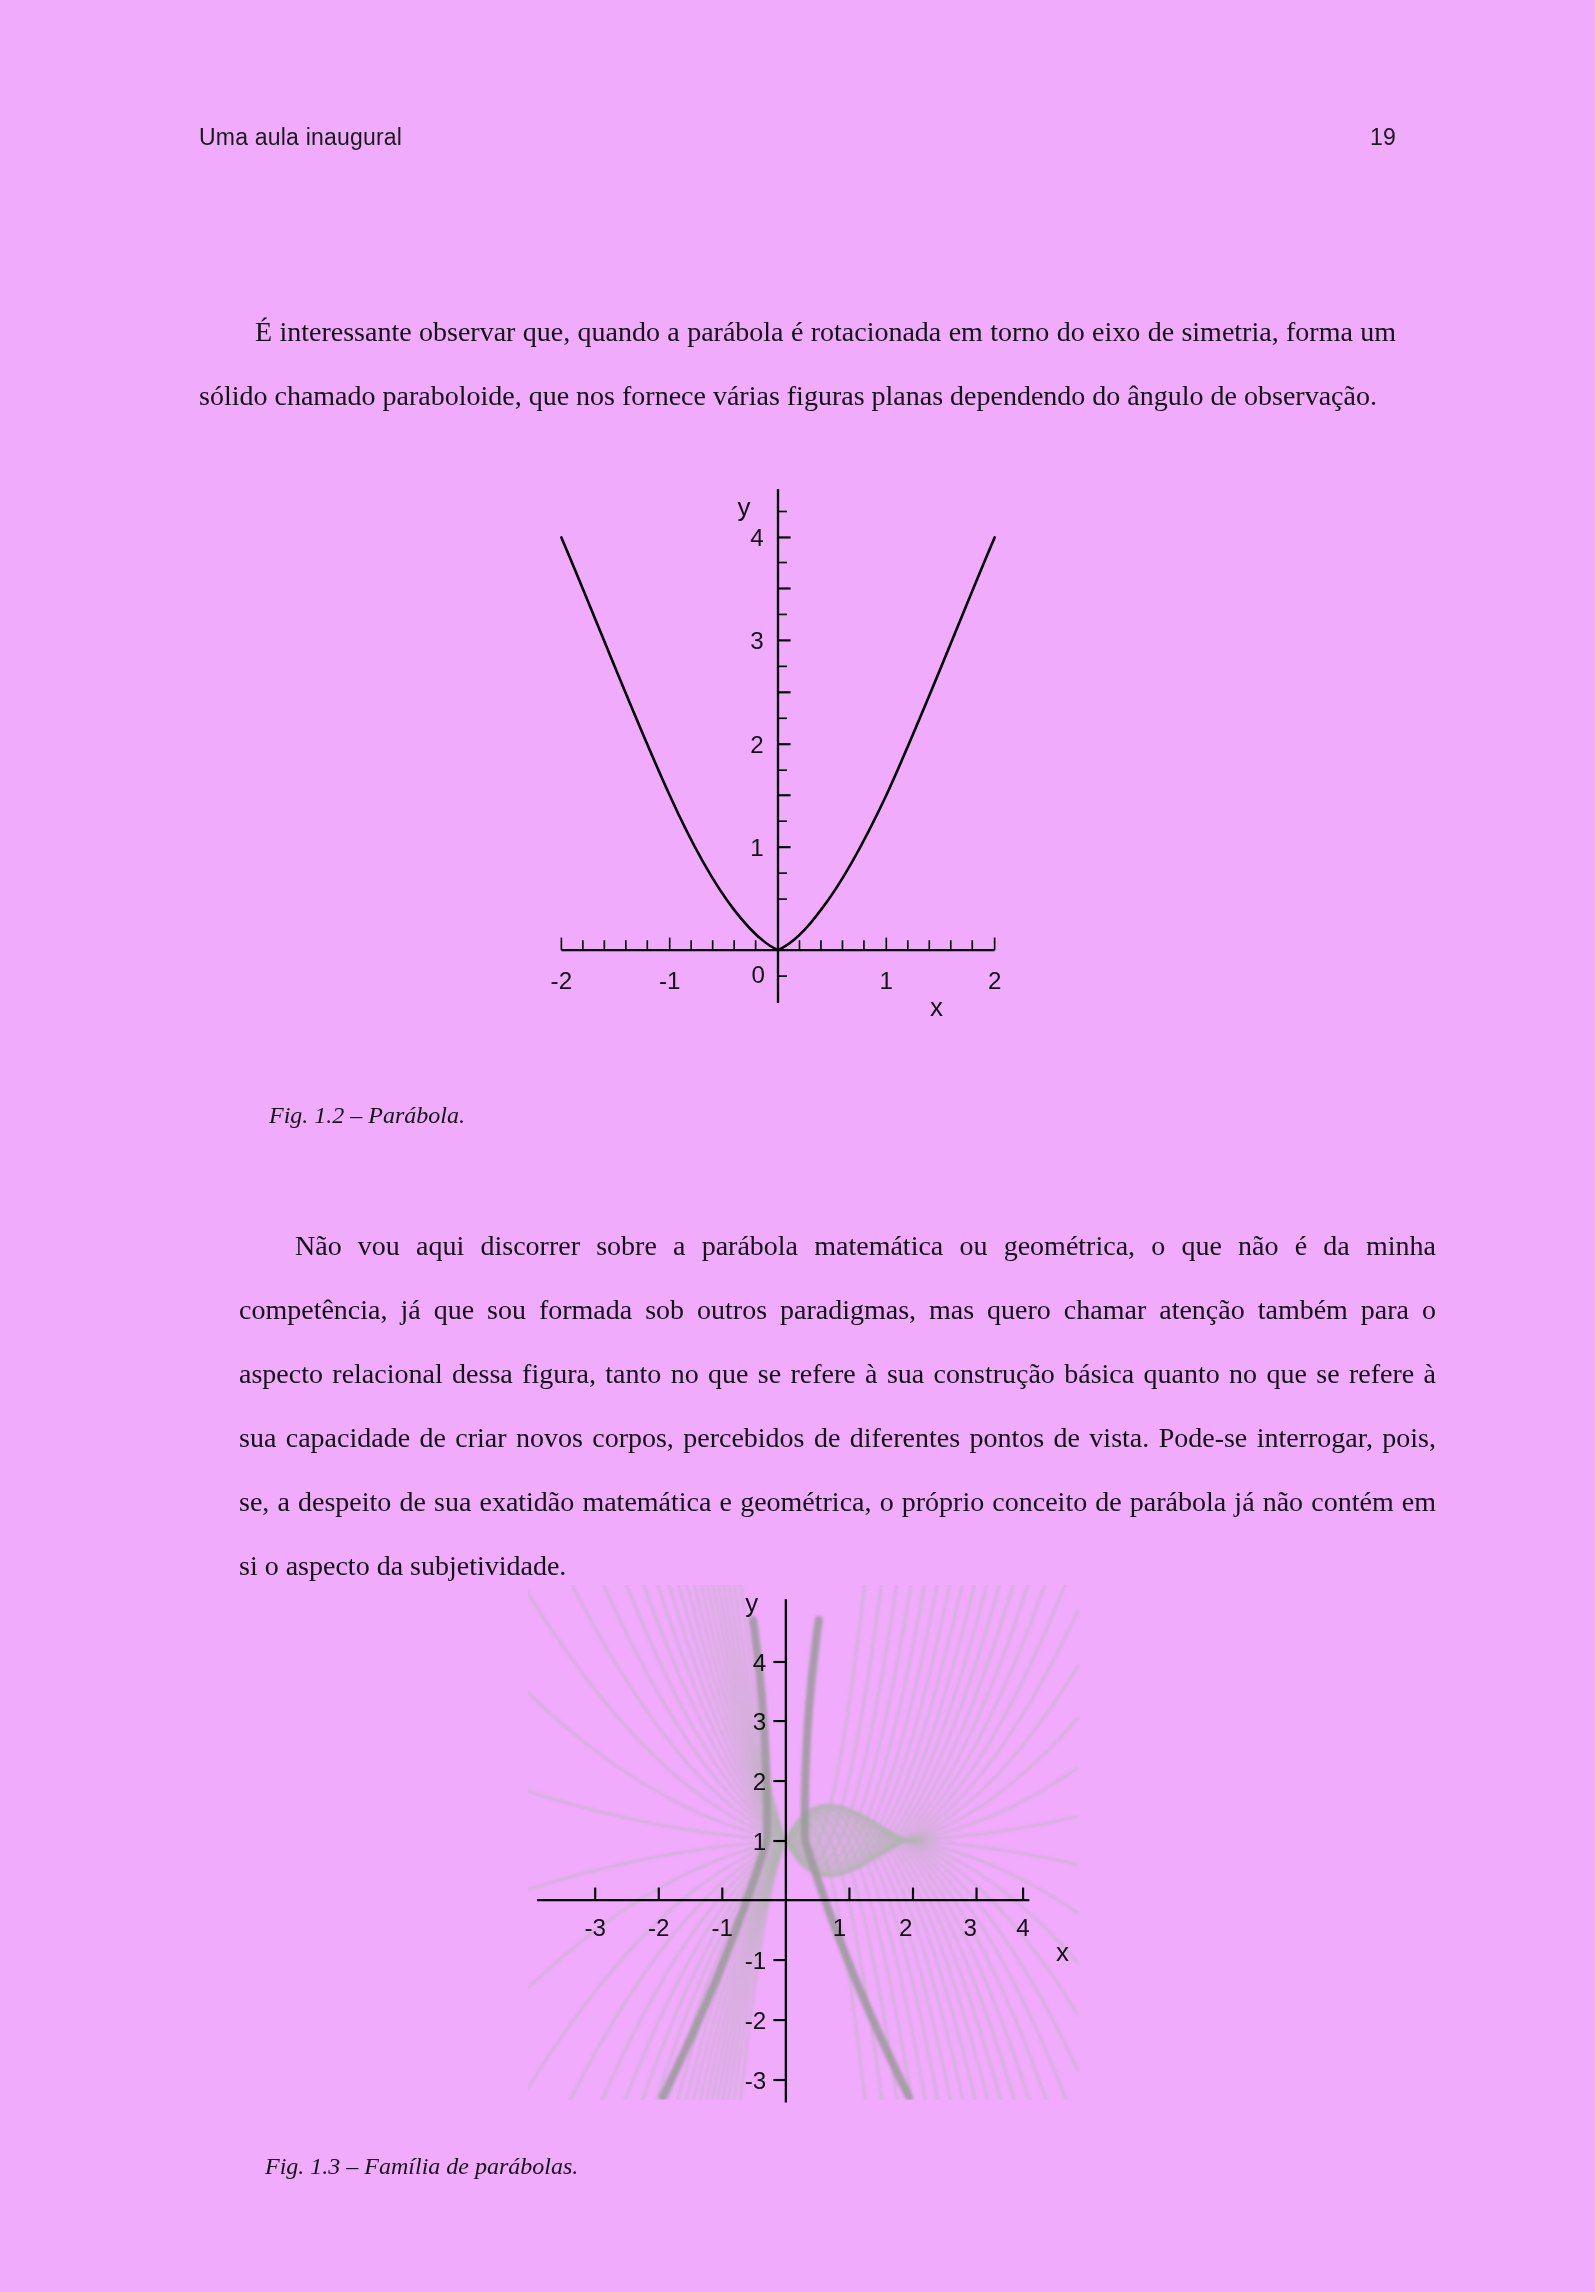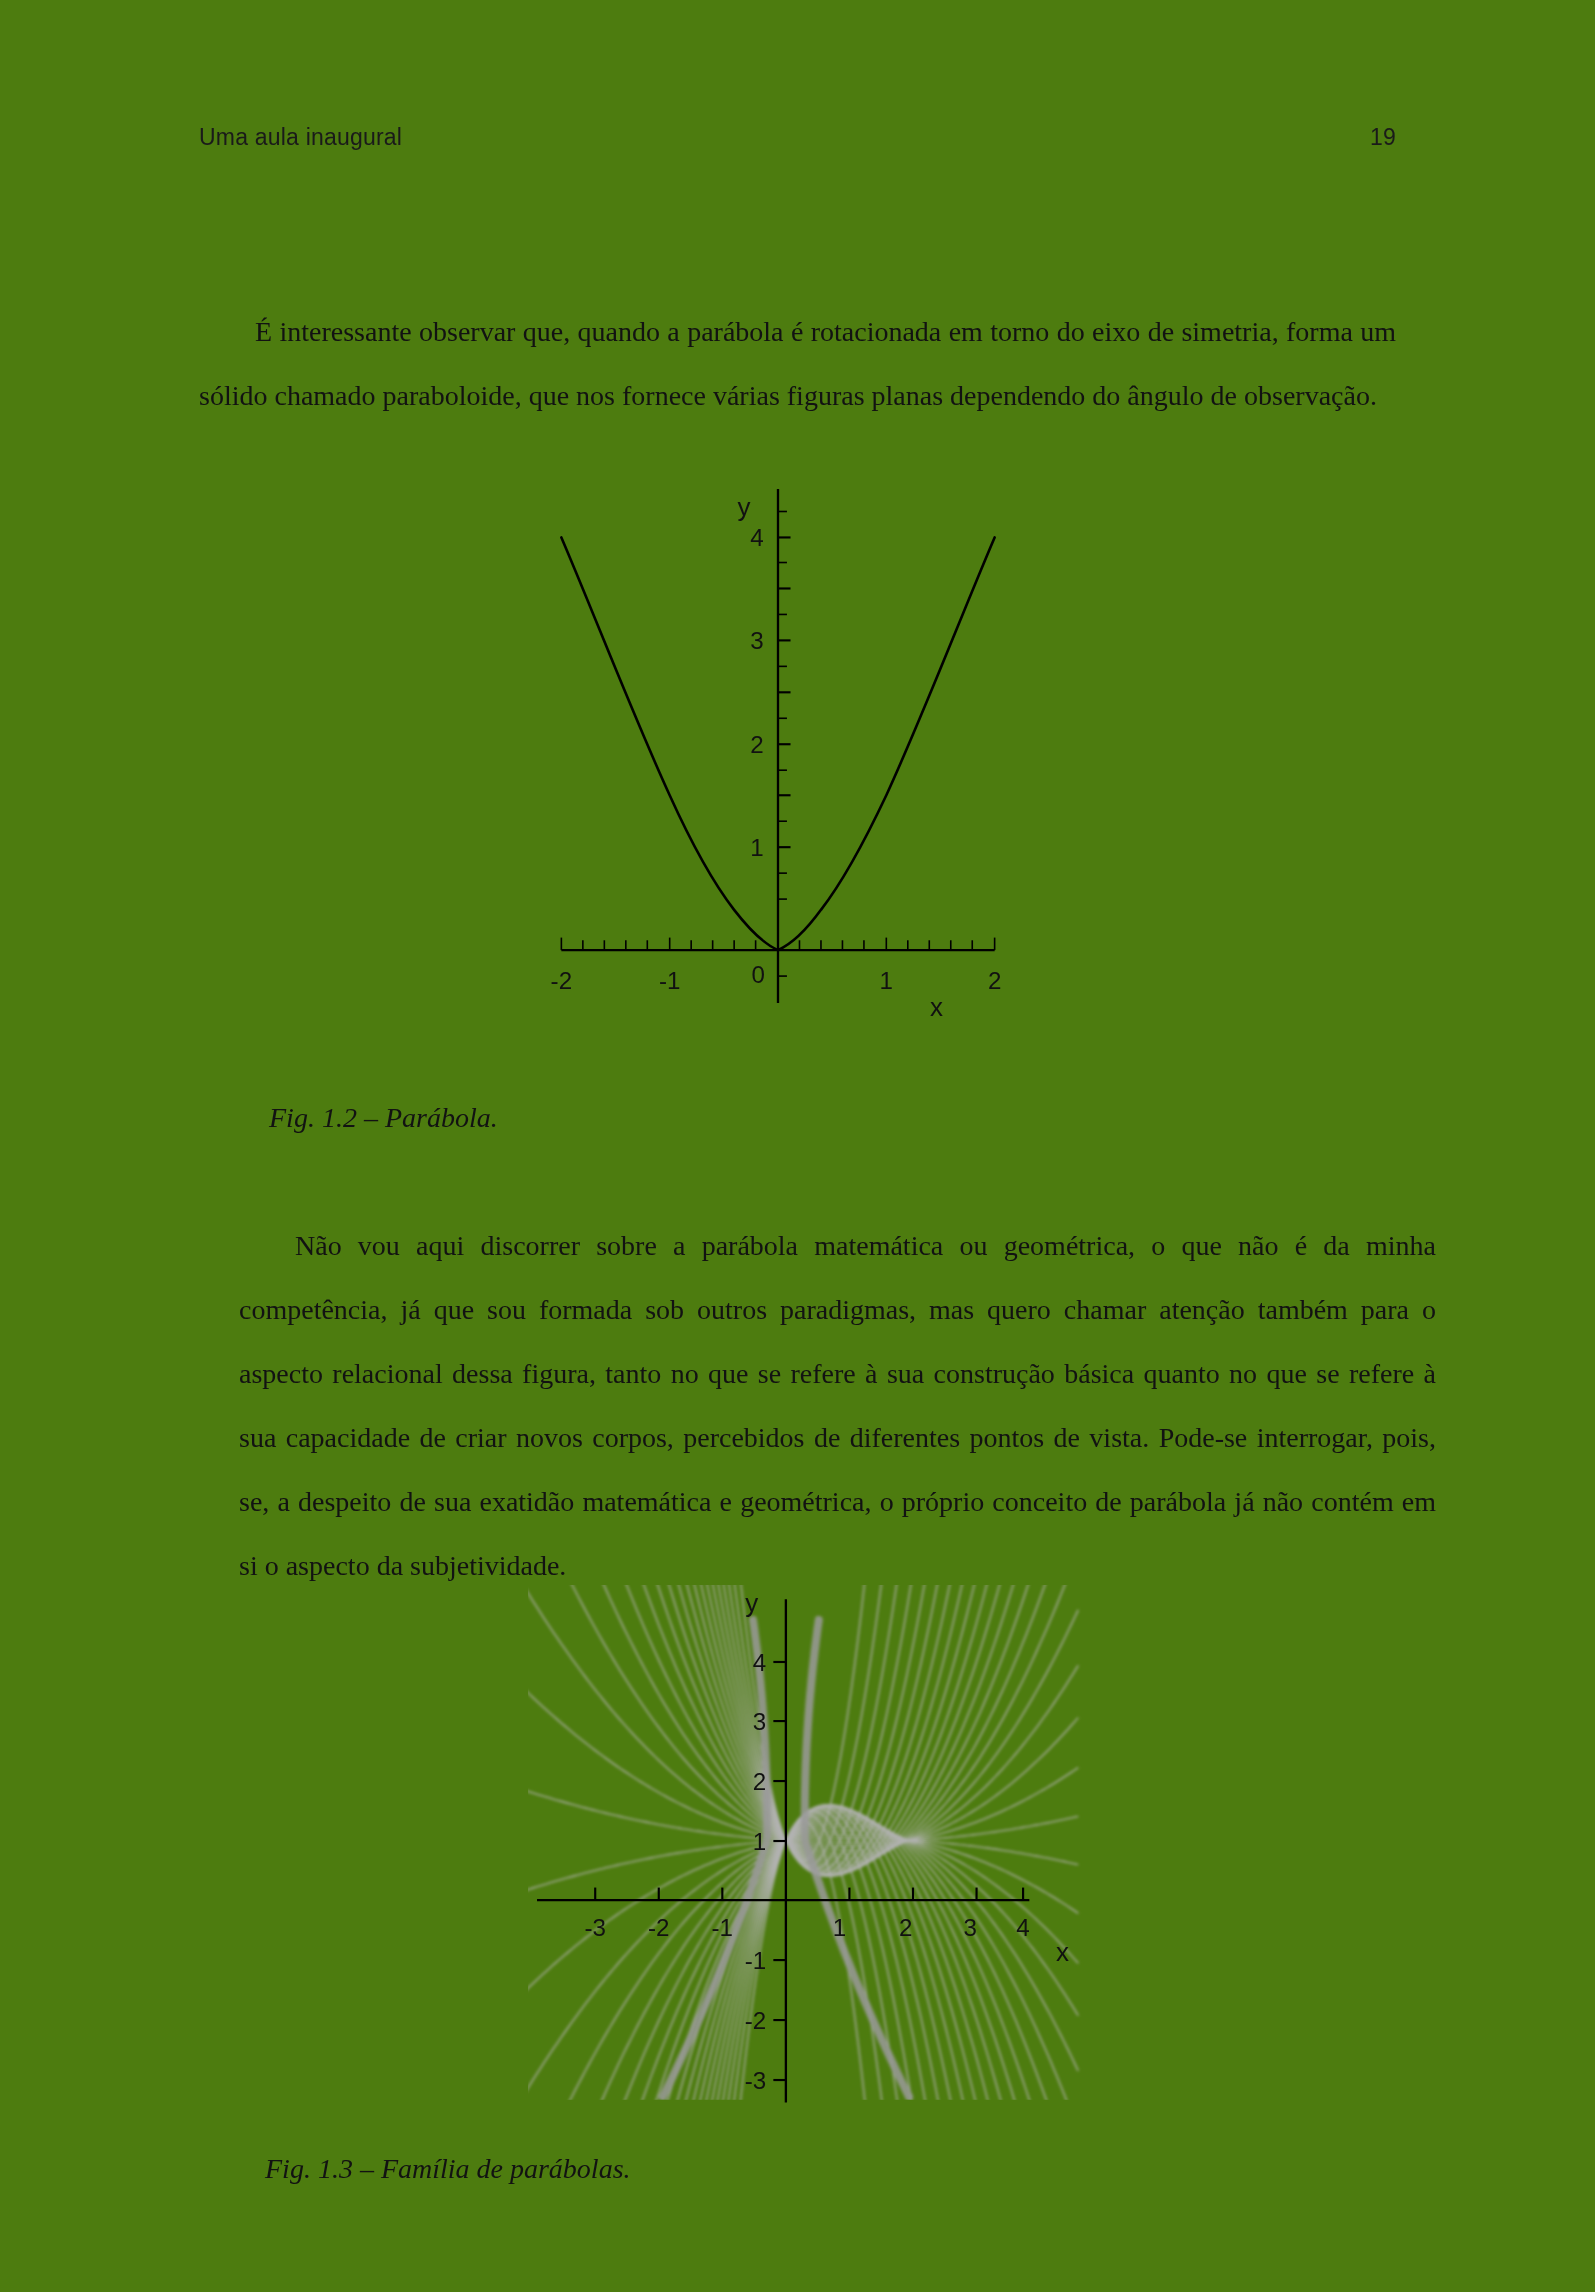--- a/index.html
+++ b/index.html
@@ -4,21 +4,21 @@
 <style>
   html, body {
     margin: 0;
     padding: 0;
     background: #ffffff;
   }
   .page {
     position: relative;
     width: 1595px;
     height: 2293px;
-    background: #4d7c0f;
+    background: #f0abfc;
     overflow: hidden;
     font-family: "Liberation Serif", serif;
   }
 
   
   .running-head {
     position: absolute;
     left: 199px;
     top: 124px;
     width: 1197px;
@@ -47,21 +47,21 @@
   .body-text p { margin: 0; text-indent: 56px; }
 
   #para-1 { left: 199px; top: 300px; width: 1197px; }
   #para-2 { left: 199px; top: 1214px; width: 1197px; margin-left: 40px; }
 
   
   .fig-caption {
     position: absolute;
     font-family: "Liberation Serif", serif;
     font-style: italic;
-    font-size: 28px;
+    font-size: 24px;
     color: #121212;
     white-space: nowrap;
   }
   #caption-1 { left: 269px; top: 1102px; }
   #caption-2 { left: 265px; top: 2153px; }
 
   
   .figure {
     position: absolute;
   }

